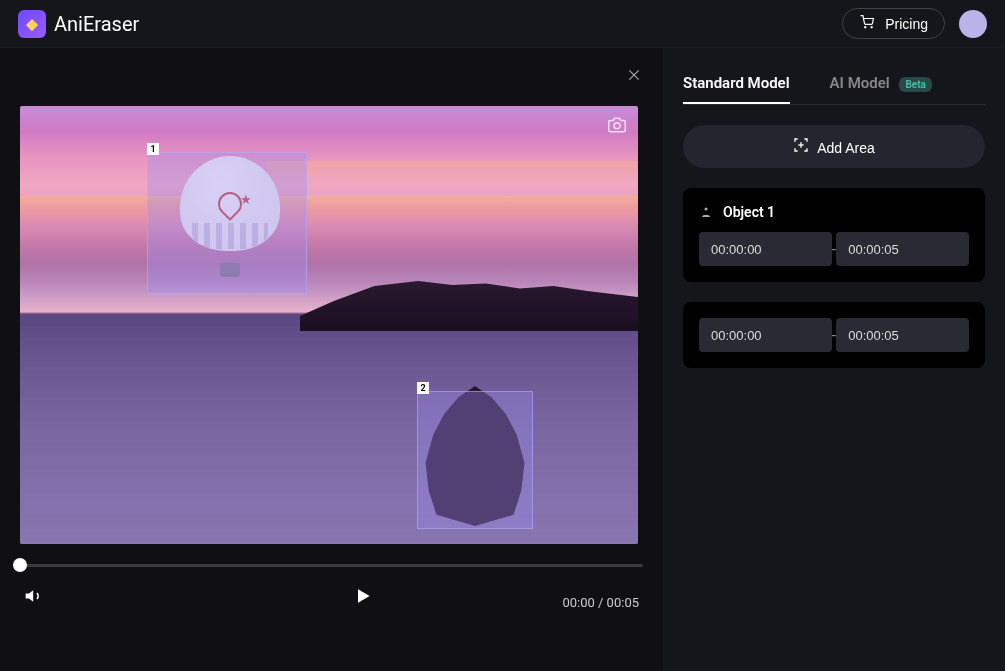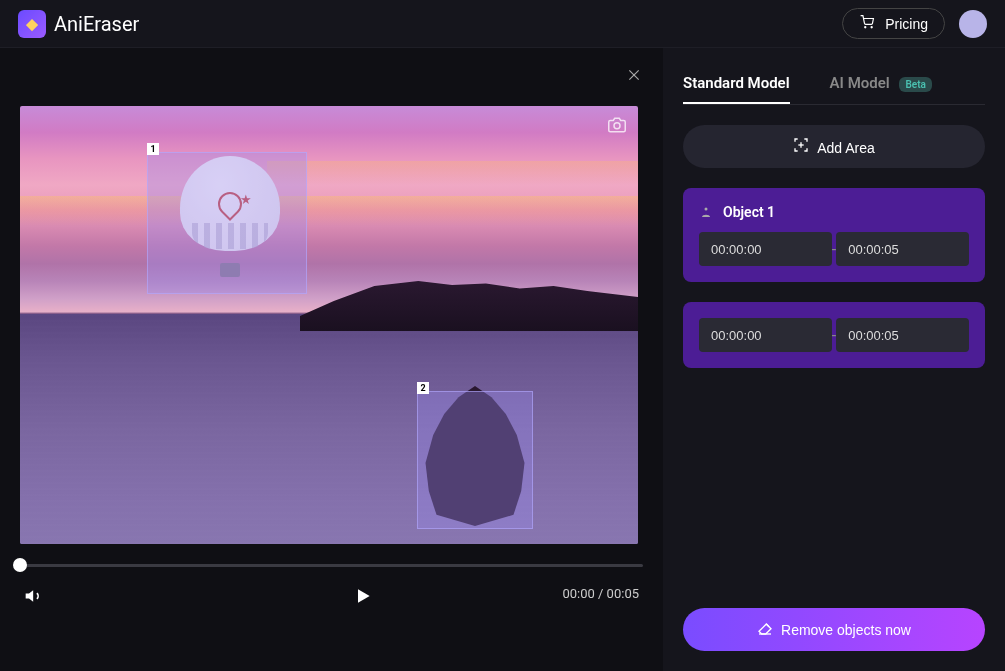--- a/index.html
+++ b/index.html
@@ -144,21 +144,21 @@
   color: rgba(255,255,255,0.75);
 }
 .timeline { margin-top: 14px; position: relative; height: 14px; display: flex; align-items: center; }
 .track { height: 3px; background: #3a3a42; flex: 1; border-radius: 2px; position: relative; }
 .playhead {
   position: absolute; left: 0; top: 50%; transform: translate(-50%,-50%);
   width: 14px; height: 14px; background: #fff; border-radius: 50%;
   cursor: pointer;
 }
 .controls {
-  margin-top: 14px; display: flex; align-items: flex-start;
+  margin-top: 14px; display: flex; align-items: flex-end;
   justify-content: space-between; padding: 0 4px;
 }
 .vol-icn, .play-icn { cursor: pointer; color: #fff; }
 .play-icn { margin-left: 120px; }
 .time-display { font-size: 13px; color: #ccc; }
 .sidebar {
   width: 342px; padding: 16px 20px 20px 20px;
   display: flex; flex-direction: column; position: relative;
   background: #15151c;
 }
@@ -175,21 +175,21 @@
   font-size: 10px; font-weight: 600; border-radius: 6px; margin-left: 6px;
 }
 .add-area-btn {
   margin-top: 20px;
   background: #252530; border: none; border-radius: 22px;
   padding: 12px; color: #fff; font-size: 14px; font-weight: 500;
   display: flex; align-items: flex-end; justify-content: center; gap: 8px;
   cursor: pointer;
 }
 .object-card {
-  margin-top: 20px; background: #4c1d95;
+  margin-top: 20px; background: #000000;
   border-radius: 8px; padding: 16px;
 }
 .object-header { display: flex; align-items: center; gap: 10px; font-size: 14px; font-weight: 600; margin-bottom: 12px; }
 .obj-icn { width: 14px; height: 12px; color: #aaa; display: inline-flex; }
 .time-row { display: flex; align-items: center; }
 .time-input {
   flex: 1; display: flex; align-items: stretch;
   background: #2a2a34; border-radius: 4px; height: 34px; overflow: hidden;
 }
 .time-input input {
@@ -339,24 +339,14 @@
 
         </div>
         <span class="dash">-</span>
         <div class="time-input">
           <input value="00:00:05" style="">
 
         </div>
       </div>
     </div>
 
-    <button class="remove-btn">
-      <span>
-        <svg width="16" height="16" viewBox="0 0 24 24" fill="none" stroke="currentColor" stroke-width="2">
-            <path d="M3 21h18"></path>
-            <path d="M7 21l-4-4 11-11 7 7-8 8z"></path>
-            <path d="M14 6l4 4"></path>
-          </svg>
-      </span>
-      <span>Remove objects now</span>
-    </button>
   </div>
 </div>
 
 </body></html>

